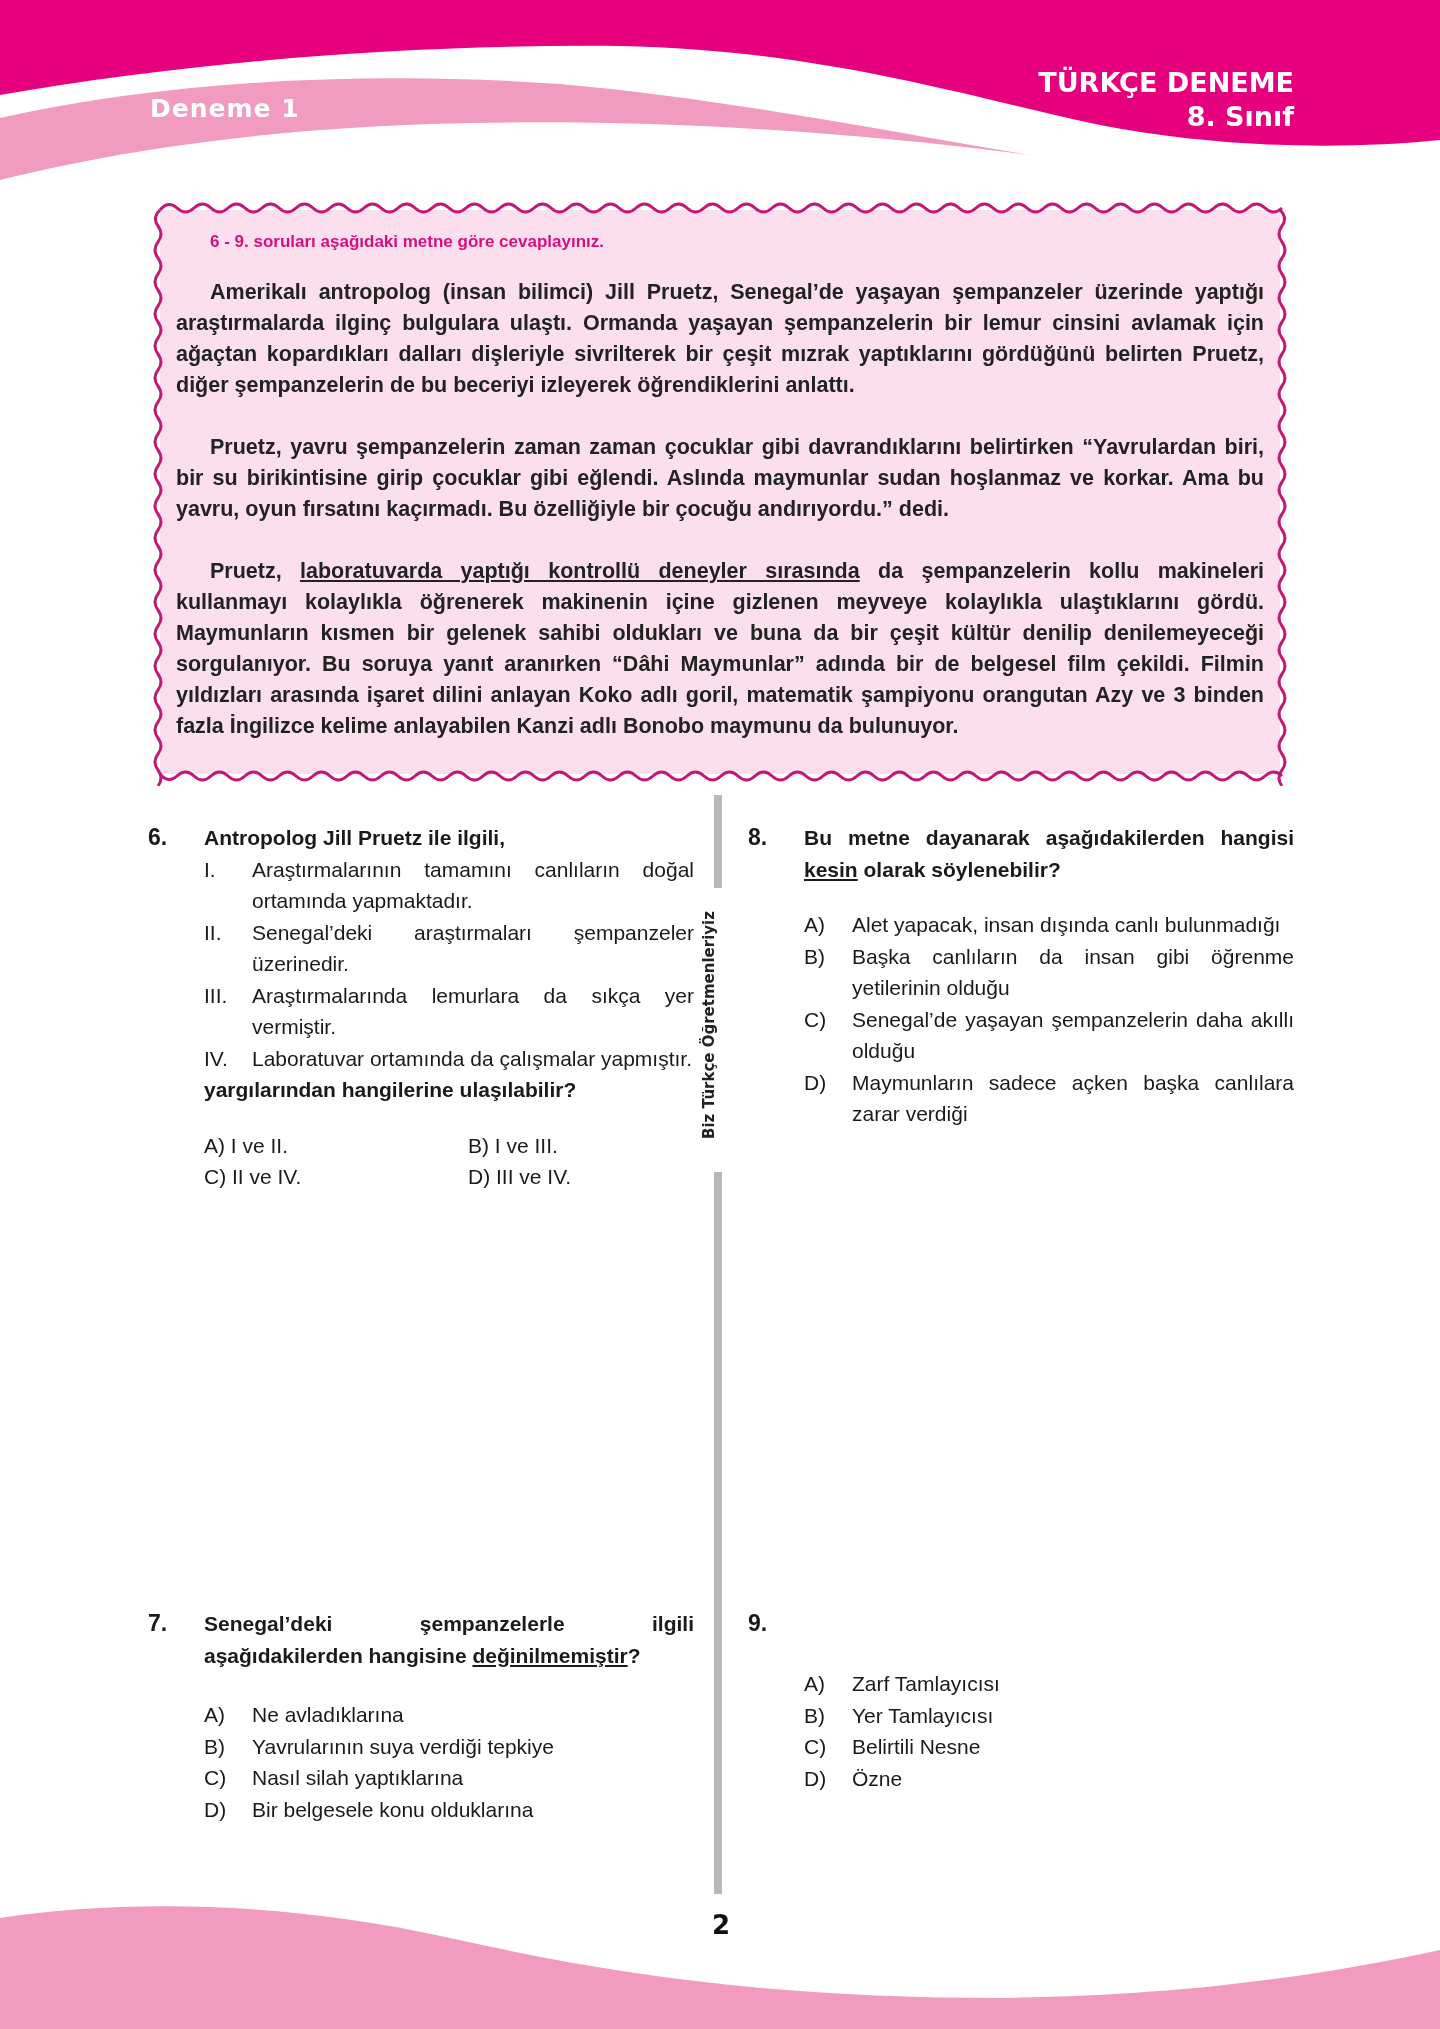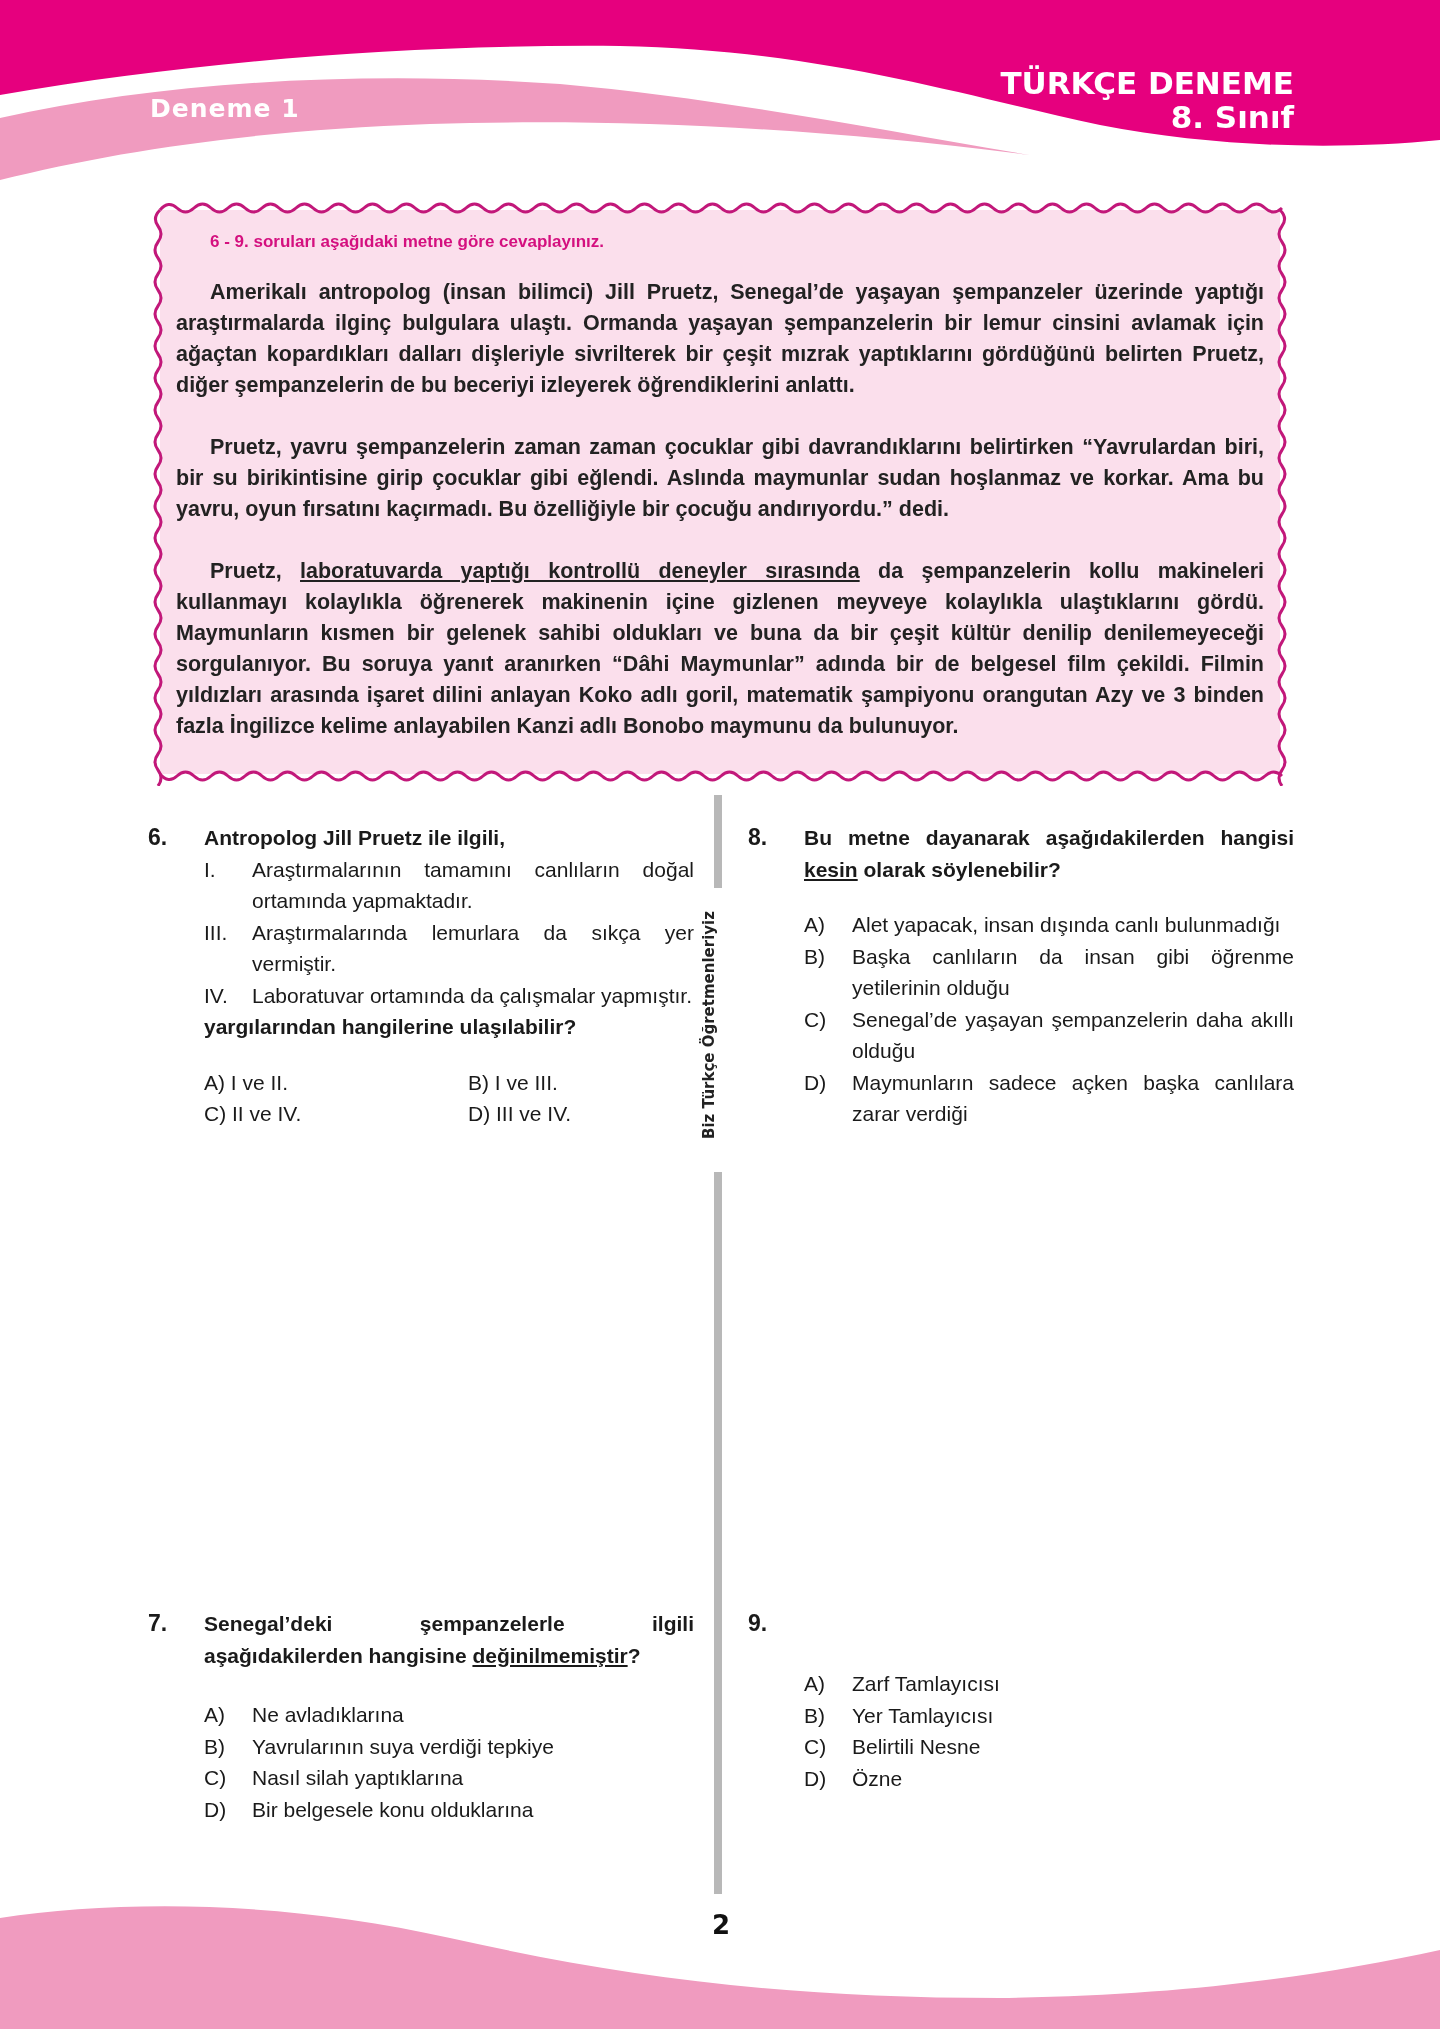--- a/index.html
+++ b/index.html
@@ -10,21 +10,21 @@
   }
   .abs { position:absolute; }
   svg.bg { position:absolute; left:0; top:0; }
 
   .header-left {
     left:150px; top:94px; font-size:25px; font-weight:bold; color:#ffffff;
     font-family:"DejaVu Sans", sans-serif; letter-spacing:1px;text-align:right;
   }
   .header-right {
     right:146px; top:66px; text-align:right; color:#ffffff; font-weight:bold;
-    font-family:"DejaVu Sans", sans-serif; font-size:31px; line-height:34px;
+    font-family:"DejaVu Sans", sans-serif; font-size:27px; line-height:34px;
   }
 
   .passage-box {
     left:150px; top:196px; width:1140px; height:590px;
   }
   .passage-inner {
     position:absolute; left:26px; top:30px; width:1088px;
     font-size:21.5px; line-height:31px; color:#222;
   }
   .passage-title {
@@ -117,20 +117,24 @@
 
 <div class="q" style="left:148px;top:822px;width:546px">
   <div class="q-num">6.</div>
   <div class="q-body">
     <div class="q-stem">Antropolog Jill Pruetz ile ilgili,</div>
     <div class="roman">
         <span class="rn">I.</span>
         <span class="rt">Araştırmalarının tamamını canlıların doğal ortamında yapmaktadır.</span>
       </div>
     <div class="roman">
+        <span class="rn">II.</span>
+        <span class="rt">Senegal’deki araştırmaları şempanzeler üzerinedir.</span>
+      </div>
+    <div class="roman">
         <span class="rn">III.</span>
         <span class="rt">Araştırmalarında lemurlara da sıkça yer vermiştir.</span>
       </div>
     <div class="roman">
         <span class="rn">IV.</span>
         <span class="rt">Laboratuvar ortamında da çalışmalar yapmıştır.</span>
       </div>
     <div class="q-stem">yargılarından hangilerine ulaşılabilir?</div>
     <div class="grid-opts" style="">
       <div><span>A)</span> <span>I ve II.</span></div>

